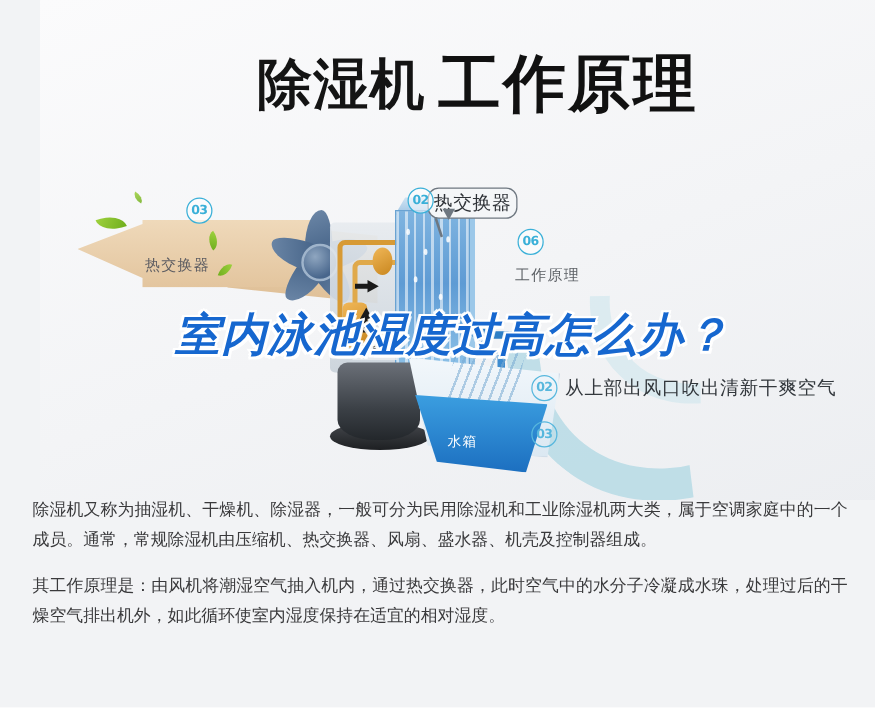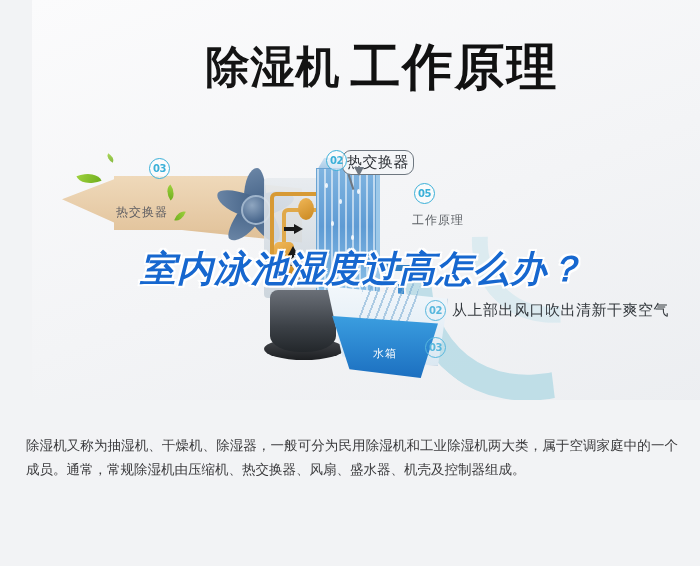--- a/index.html
+++ b/index.html
@@ -290,21 +290,21 @@
   }
   .tank {
     position: absolute;
     left: 66px; top: 166px;
     width: 108px; height: 62px;
     background: linear-gradient(180deg, #3b9ee0 0%, #1c6fc0 100%);
     clip-path: polygon(2% 0, 100% 12%, 84% 100%, 18% 86%);
   }
   .tank-label {
     position: absolute;
-    left: 109px; top: 196px;
+    left: 94px; top: 196px;
     font-size: 11px;
     color: #ffffff;
     letter-spacing: 1px;
     text-align: right;
   }
   .fins {
     position: absolute;
     left: 96px; top: 132px;
     width: 56px; height: 40px;
     background: repeating-linear-gradient(100deg, rgba(120,170,210,.55) 0 2px, rgba(255,255,255,0) 2px 8px);
@@ -416,22 +416,23 @@
        2px 2px 0 rgba(255,255,255,.9),
       -2px 2px 0 rgba(255,255,255,.9),
        2px -2px 0 rgba(255,255,255,.9),
       -2px -2px 0 rgba(255,255,255,.9);
   }
 
   
   .copy {
     position: absolute;
     left: 26px;
-    top: 434px;
+    top: 398px;
     width: 652px;
+    font-family: Liberation Mono, monospace;
   }
   .copy p {
     margin: 0 0 14px 0;
     font-size: 13.5px;
     line-height: 1.75;
     color: #3a3a3c;
     text-align: justify;
   }
 </style>
 </head>
@@ -506,34 +507,35 @@
       <div class="tank"></div>
       <div class="tank-label">水箱</div>
     </div>
 
     <div class="callout">热交换器</div>
     <div class="callout-tail"></div>
     <div class="callout-stem"></div>
 
     <div class="badge badge-03d">03</div>
     <div class="badge badge-02d">02</div>
-    <div class="badge badge-01d">05</div>
+    <div class="badge badge-01d">06</div>
     <div class="lbl-humid">工作原理</div>
 
     <div class="legend">
       <div class="legend-row">
         <span class="legend-badge">02</span>
         <span class="legend-text">从上部出风口吹出清新干爽空气</span>
       </div>
       <div class="legend-row">
         <span class="legend-badge">03</span>
       </div>
     </div>
 
     <div class="watermark">室内泳池湿度过高怎么办？</div>
 
   </div>
 
   <div class="copy">
     <p>除湿机又称为抽湿机、干燥机、除湿器，一般可分为民用除湿机和工业除湿机两大类，属于空调家庭中的一个成员。通常，常规除湿机由压缩机、热交换器、风扇、盛水器、机壳及控制器组成。</p>
+    <p>其工作原理是：由风机将潮湿空气抽入机内，通过热交换器，此时空气中的水分子冷凝成水珠，处理过后的干燥空气排出机外，如此循环使室内湿度保持在适宜的相对湿度。</p>
   </div>
 
 </div>
 
 </body></html>

